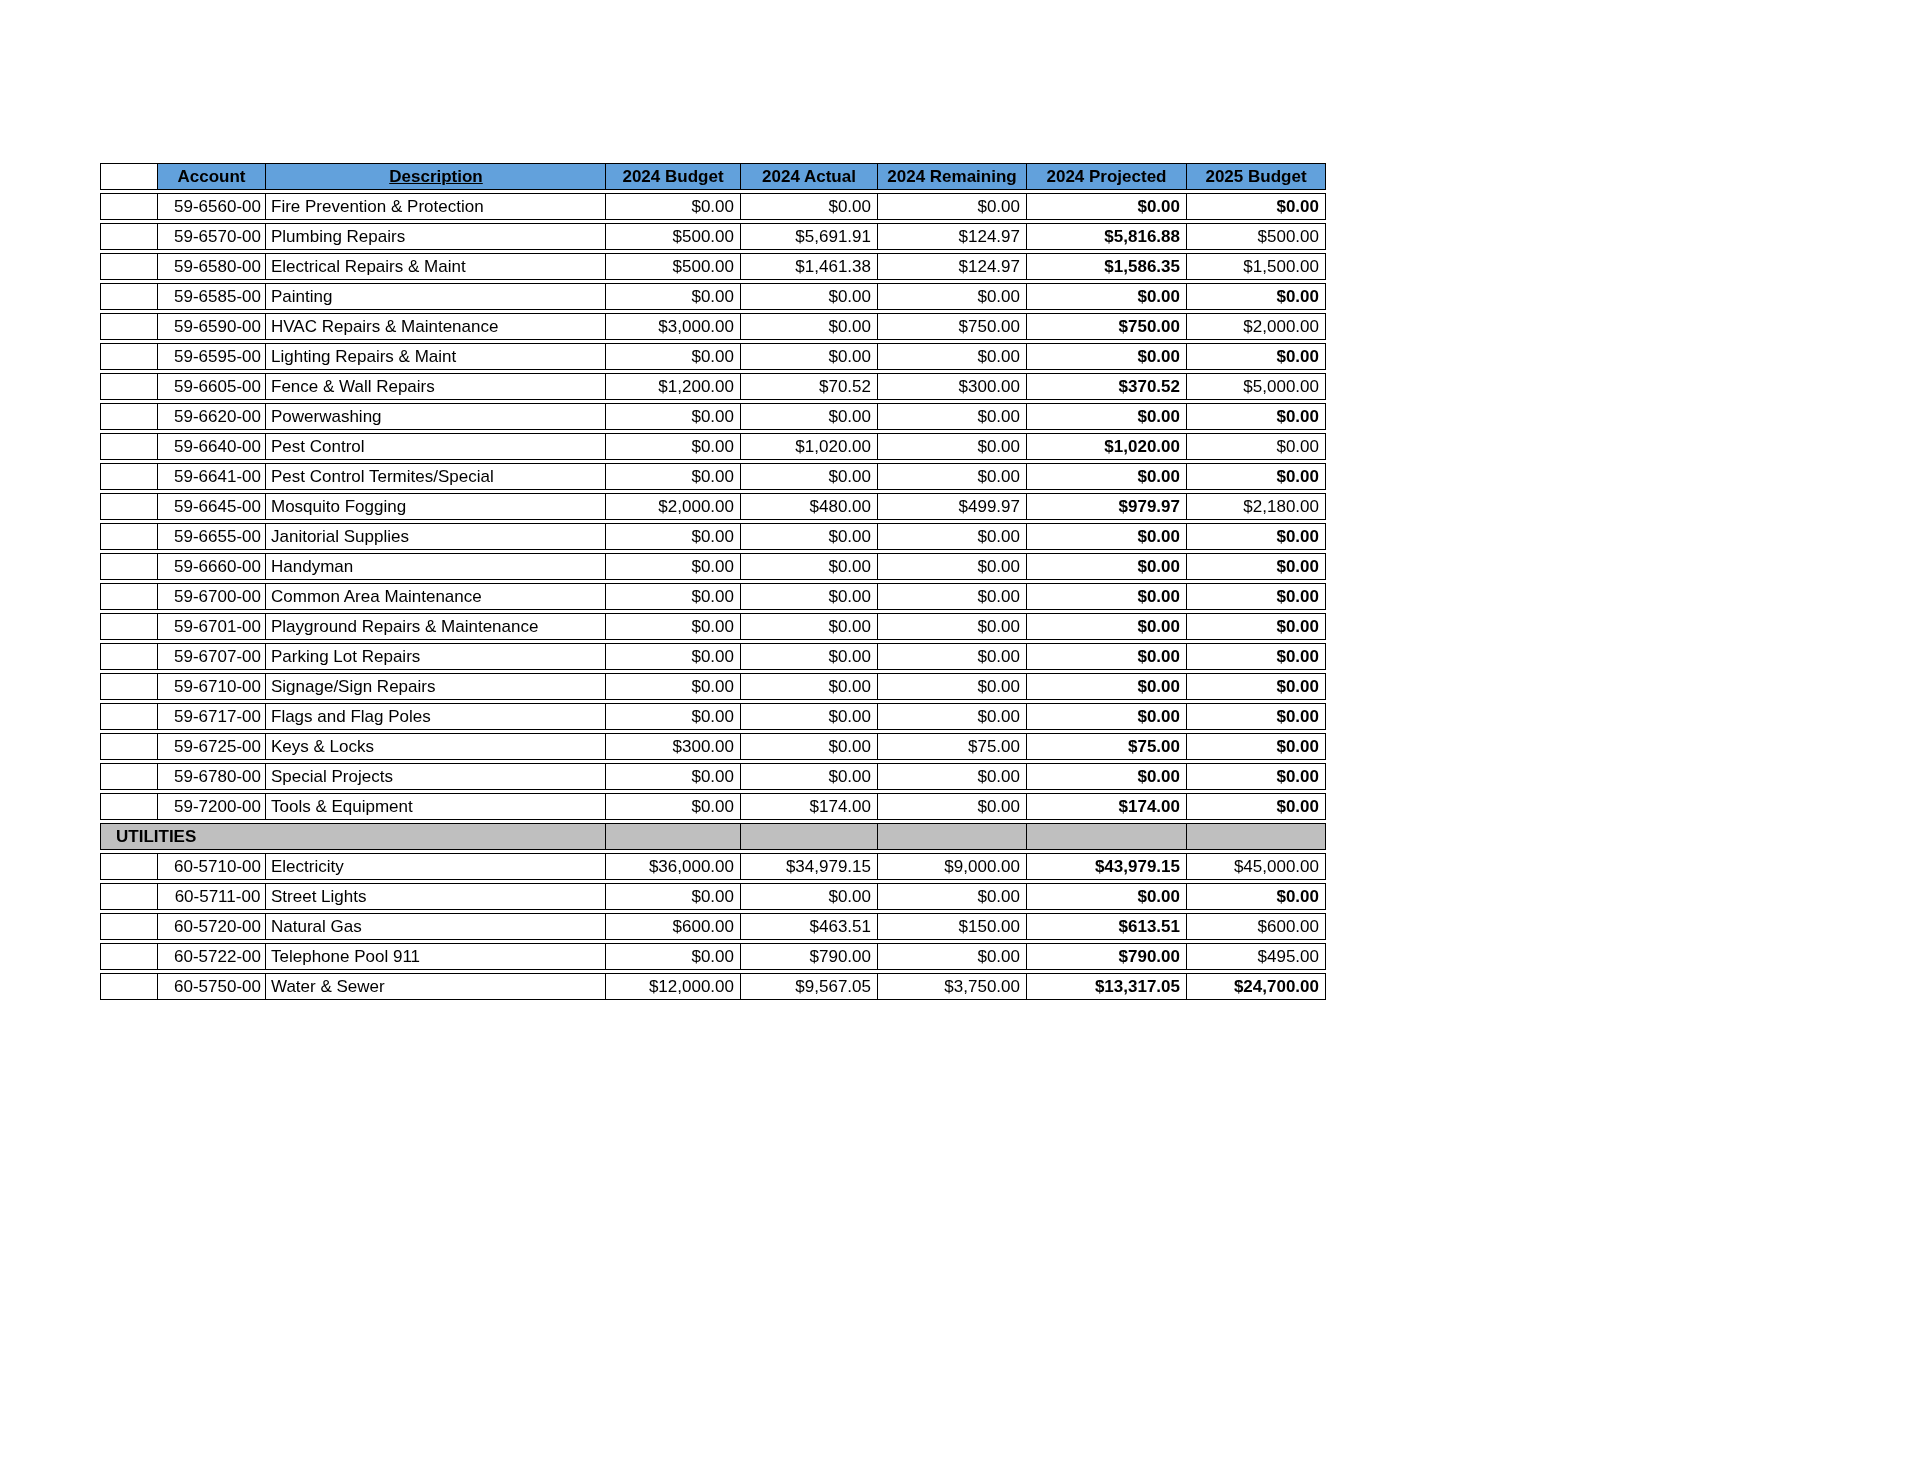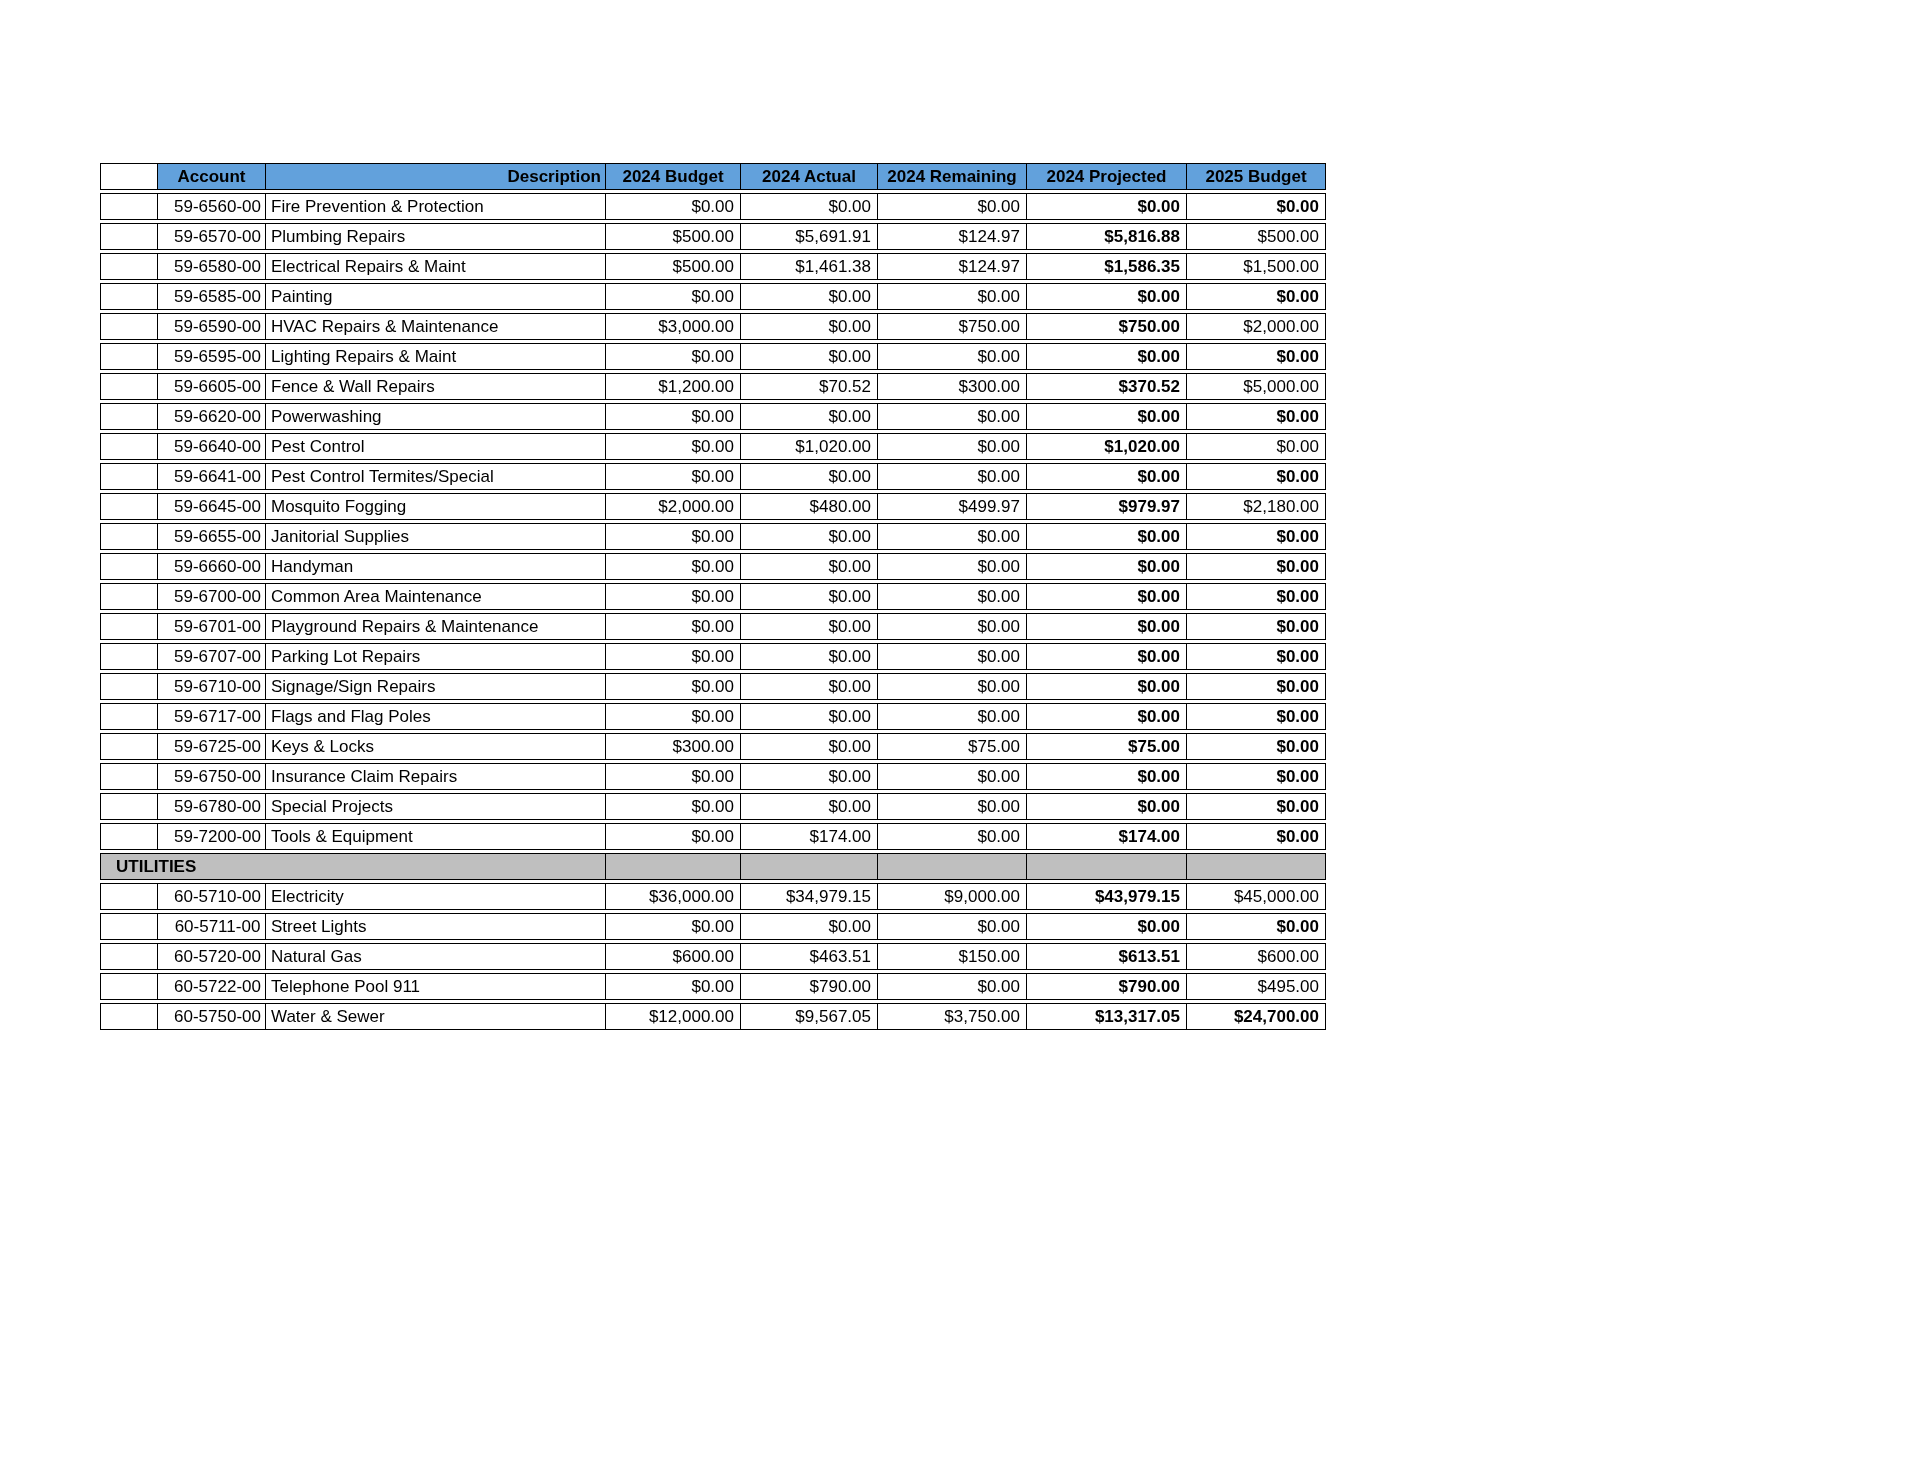--- a/index.html
+++ b/index.html
@@ -36,21 +36,21 @@
     line-height:25px;
   }
   th:last-child, td:last-child{ border-right:1px solid var(--border); }
 
   thead th{
     background:var(--header-bg);
     font-weight:700;
     text-align:center;
   }
   thead th.h-blank{ background:#ffffff; }
-  thead th.h-desc{ text-align:right; padding-left:5px; }
+  thead th.h-desc{ text-align:center; padding-left:5px;text-decoration:underline; }
   thead th.h-account{ text-align:center; }
 
   td.c-blank{ background:#ffffff; }
   td.c-account{ text-align:center; padding-left:16px; }
   td.c-desc{ text-align:left; padding-left:5px; }
   td.c-num{ text-align:right; padding-right:6px; }
   td.bold{ font-weight:700; }
 
   td.section-label{
     background:var(--section-bg);
@@ -282,30 +282,20 @@
           <td class="c-account">59-6725-00</td>
           <td class="c-desc">Keys &amp; Locks</td>
           <td class="c-num">$300.00</td>
           <td class="c-num">$0.00</td>
           <td class="c-num">$75.00</td>
           <td class="c-num bold">$75.00</td>
           <td class="c-num bold">$0.00</td>
         </tr>
         <tr>
           <td class="c-blank"></td>
-          <td class="c-account">59-6750-00</td>
-          <td class="c-desc">Insurance Claim Repairs</td>
-          <td class="c-num">$0.00</td>
-          <td class="c-num">$0.00</td>
-          <td class="c-num">$0.00</td>
-          <td class="c-num bold">$0.00</td>
-          <td class="c-num bold">$0.00</td>
-        </tr>
-        <tr>
-          <td class="c-blank"></td>
           <td class="c-account">59-6780-00</td>
           <td class="c-desc">Special Projects</td>
           <td class="c-num">$0.00</td>
           <td class="c-num">$0.00</td>
           <td class="c-num">$0.00</td>
           <td class="c-num bold">$0.00</td>
           <td class="c-num bold">$0.00</td>
         </tr>
         <tr>
           <td class="c-blank"></td>

